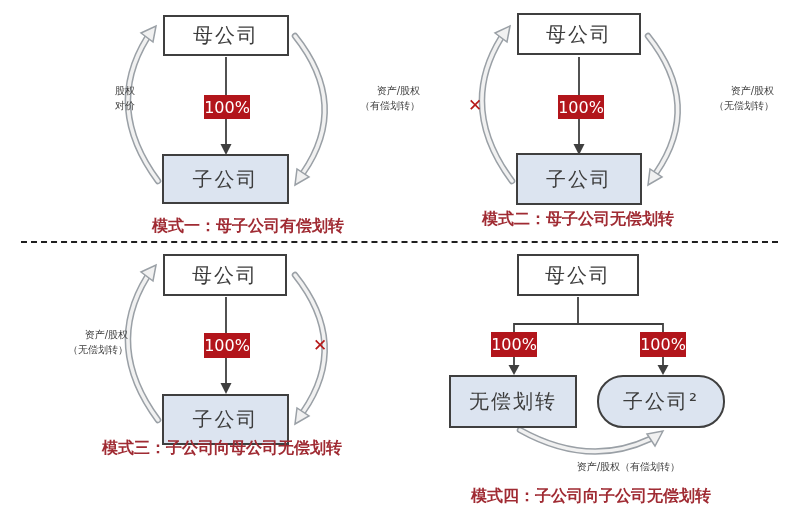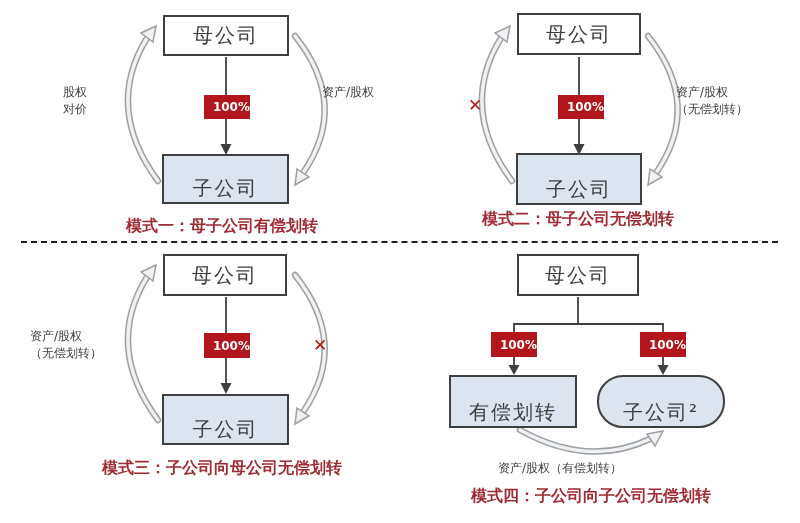--- a/index.html
+++ b/index.html
@@ -11,30 +11,30 @@
     position:relative; width:800px; height:523px; background:#ffffff;
     font-family:"DejaVu Sans","Liberation Sans",sans-serif; overflow:hidden;
   }
   #connectors{position:absolute;left:0;top:0;z-index:1;pointer-events:none;}
   .box{
     position:absolute; z-index:2; box-sizing:border-box;
     border:2px solid var(--box-border); background:#fff; color:var(--label-text);
     display:flex; align-items:center; justify-content:center;
     font-size:20px; letter-spacing:2px;
   }
-  .box.child{background:var(--child-fill);align-items:flex-end;}
+  .box.child{background:var(--child-fill);}
   .badge{
     position:absolute; z-index:3; box-sizing:border-box;
     background:var(--badge-bg); color:var(--badge-text);
-    display:flex; align-items:center; justify-content:flex-end;
-    font-size:12px; font-weight:bold;
+    display:flex; align-items:center; justify-content:center;
+    font-size:16px; font-weight:normal;
   }
   .side-label{
     position:absolute; z-index:2; color:var(--label-text);
-    font-size:12px; line-height:1.45; text-align:left; white-space:nowrap;
+    font-size:10px; line-height:1.45; text-align:right; white-space:nowrap;
   }
   .caption{
     position:absolute; z-index:2; color:var(--caption-text);
     font-size:16px; font-weight:bold; text-align:center; white-space:nowrap;
   }
   .cross{
     position:absolute; z-index:3; color:var(--cross);
     font-size:17px; font-weight:bold; line-height:1;
   }
   .divider{
@@ -126,22 +126,23 @@
     </div>
     <div class="box child" style="left:162px;top:154px;width:127px;height:50px;">
       <span>子公司</span>
     </div>
     <div class="side-label" style="left:63px;top:84px;width:72px;">
       <div>股权</div>
       <div>对价</div>
     </div>
     <div class="side-label" style="left:322px;top:84px;width:98px;">
       <div>资产/股权</div>
+      <div>（有偿划转）</div>
     </div>
-    <div class="caption" style="left:100px;top:216px;width:244px;">模式一：母子公司有偿划转</div>
+    <div class="caption" style="left:100px;top:216px;width:244px;text-align:right;">模式一：母子公司有偿划转</div>
   </div>
 
   <div>
     <div class="box" style="left:517px;top:13px;width:124px;height:42px;">
       <span>母公司</span>
     </div>
     <div class="badge" style="left:558px;top:95px;width:46px;height:24px;">
       <span>100%</span>
     </div>
     <div class="box child" style="left:516px;top:153px;width:126px;height:52px;">
@@ -163,35 +164,35 @@
       <span>100%</span>
     </div>
     <div class="box child" style="left:162px;top:394px;width:127px;height:51px;">
       <span>子公司</span>
     </div>
     <div class="side-label" style="left:30px;top:328px;width:98px;">
       <div>资产/股权</div>
       <div>（无偿划转）</div>
     </div>
     <span class="cross" style="left:313px;top:337px;">✕</span>
-    <div class="caption" style="left:90px;top:458px;width:264px;">模式三：子公司向母公司无偿划转</div>
+    <div class="caption" style="left:90px;top:438px;width:264px;">模式三：子公司向母公司无偿划转</div>
   </div>
 
   <div>
     <div class="box" style="left:517px;top:254px;width:122px;height:42px;">
       <span>母公司</span>
     </div>
     <div class="badge" style="left:491px;top:332px;width:46px;height:25px;">
       <span>100%</span>
     </div>
     <div class="badge" style="left:640px;top:332px;width:46px;height:25px;">
       <span>100%</span>
     </div>
     <div class="box child" style="left:449px;top:375px;width:128px;height:53px;">
-      <span>有偿划转</span>
+      <span>无偿划转</span>
     </div>
     <div class="box child" style="left:597px;top:375px;width:128px;height:53px;border-radius:26px;">
       <span>子公司²</span>
     </div>
     <div class="side-label" style="left:498px;top:460px;width:182px;">资产/股权（有偿划转）</div>
     <div class="caption" style="left:458px;top:486px;width:266px;font-family:Liberation Serif, serif;">模式四：子公司向子公司无偿划转</div>
   </div>
 
 </div>
 

